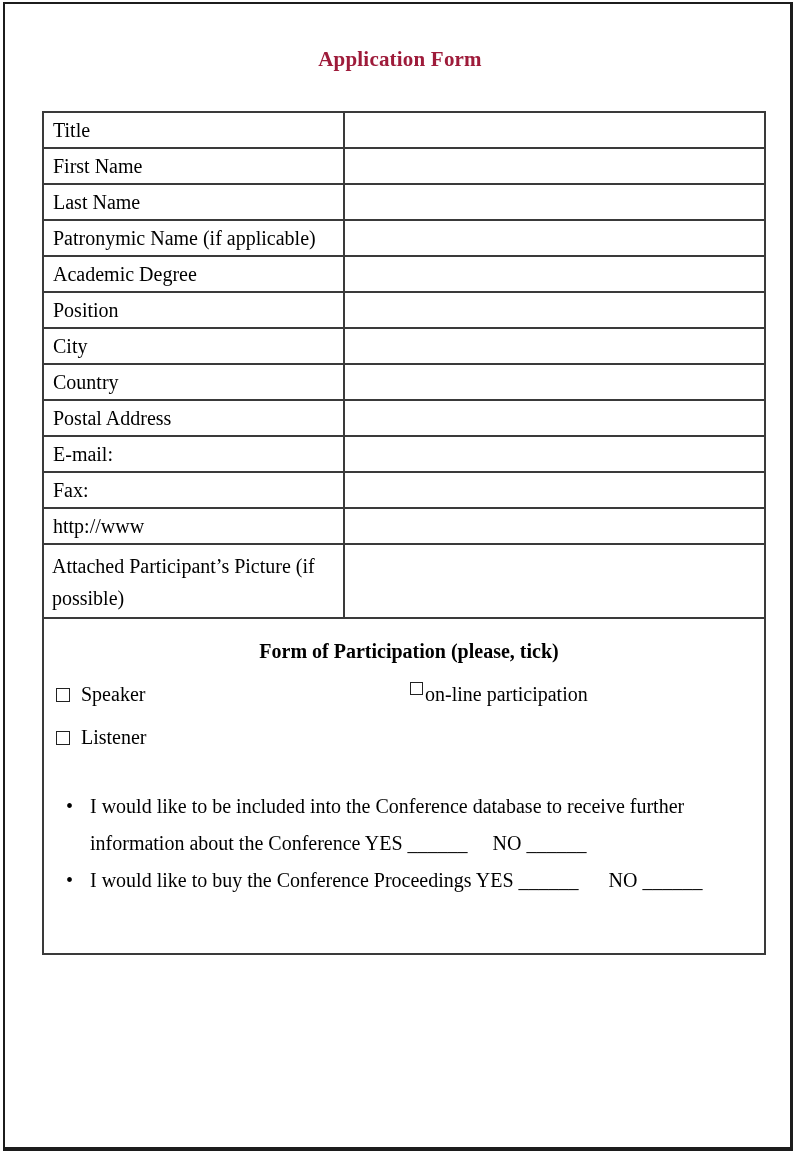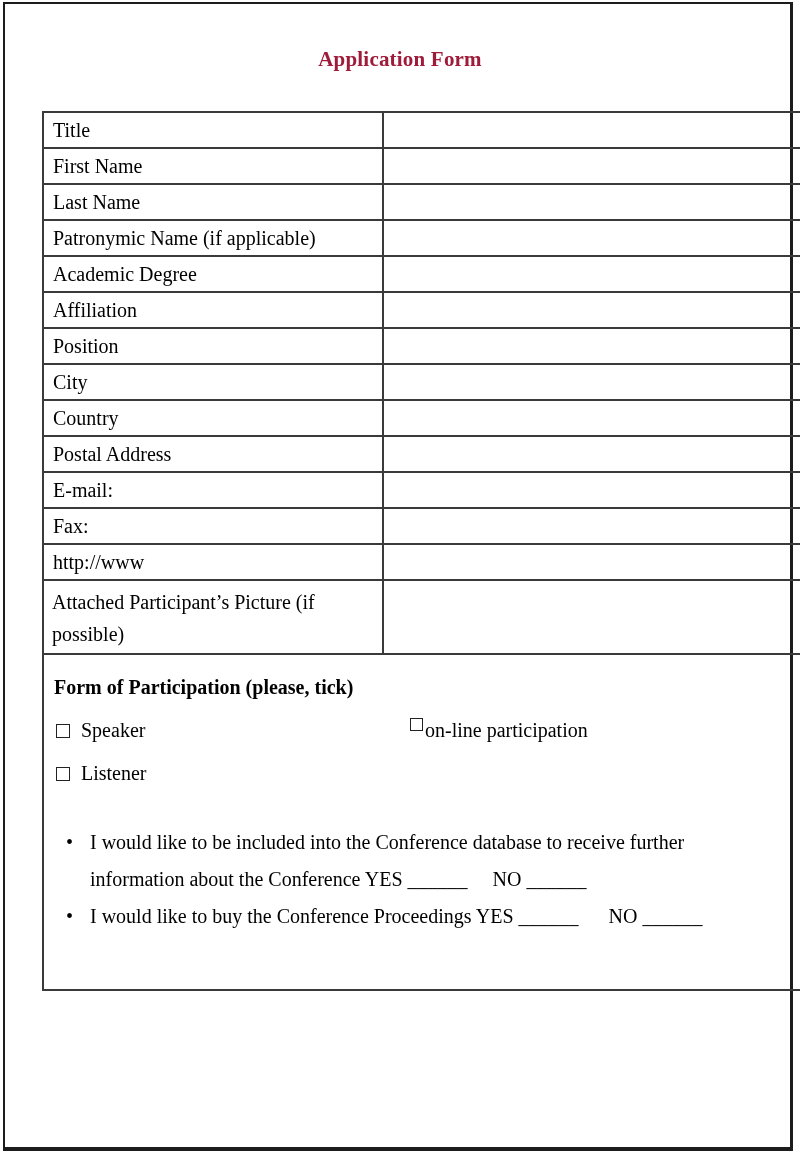--- a/index.html
+++ b/index.html
@@ -17,27 +17,27 @@
     font-size:21px;font-weight:bold;letter-spacing:0.2px;
   }
   .app-table{
     position:absolute;left:42px;top:111px;width:722px;
     border-collapse:collapse;table-layout:fixed;
   }
   .app-table td{
     border:2px solid #3a3a3a;font-size:20px;vertical-align:top;
     box-sizing:border-box;overflow:hidden;
   }
-  .label-cell{width:340px;padding:3px 10px 3px 9px;line-height:28px;}
+  .label-cell{width:301px;padding:3px 10px 3px 9px;line-height:28px;}
   .value-cell{width:421px;padding:3px 6px;}
   tr.std{height:36px;}
   tr.tall{height:72px;}
   tr.tall .label-cell{line-height:32px;padding-top:5px;padding-left:8px;}
   .merged-cell{height:336px;padding:0;vertical-align:top;}
-  .fp-heading{margin:19px 0 0 10px;font-weight:bold;font-size:20px;line-height:26px;}
+  .fp-heading{margin:19px 0 0 10px;font-weight:bold;font-size:20px;line-height:26px;text-align:center;}
   .fp-line{position:relative;margin-top:17px;height:26px;font-size:20px;line-height:26px;}
   .fp-option{margin-left:12px;}
   .fp-option-online{position:absolute;left:366px;top:0;}
   .cb{
     display:inline-block;width:14px;height:14px;border:1.5px solid #222;
     box-sizing:border-box;background:#fff;vertical-align:-1px;margin-right:11px;
   }
   .cb.raised{width:13px;height:13px;vertical-align:6px;margin-right:2px;}
   .bullets{margin-top:38px;font-size:20px;}
   .bullet-item{position:relative;padding-left:46px;line-height:37px;}
@@ -66,24 +66,20 @@
       <tr class="std">
         <td class="label-cell">Last Name</td>
         <td class="value-cell"></td>
       </tr>
       <tr class="std">
         <td class="label-cell">Patronymic Name (if applicable)</td>
         <td class="value-cell"></td>
       </tr>
       <tr class="std">
         <td class="label-cell">Academic Degree</td>
-        <td class="value-cell"></td>
-      </tr>
-      <tr class="std">
-        <td class="label-cell">Affiliation</td>
         <td class="value-cell"></td>
       </tr>
       <tr class="std">
         <td class="label-cell">Position</td>
         <td class="value-cell"></td>
       </tr>
       <tr class="std">
         <td class="label-cell">City</td>
         <td class="value-cell"></td>
       </tr>

